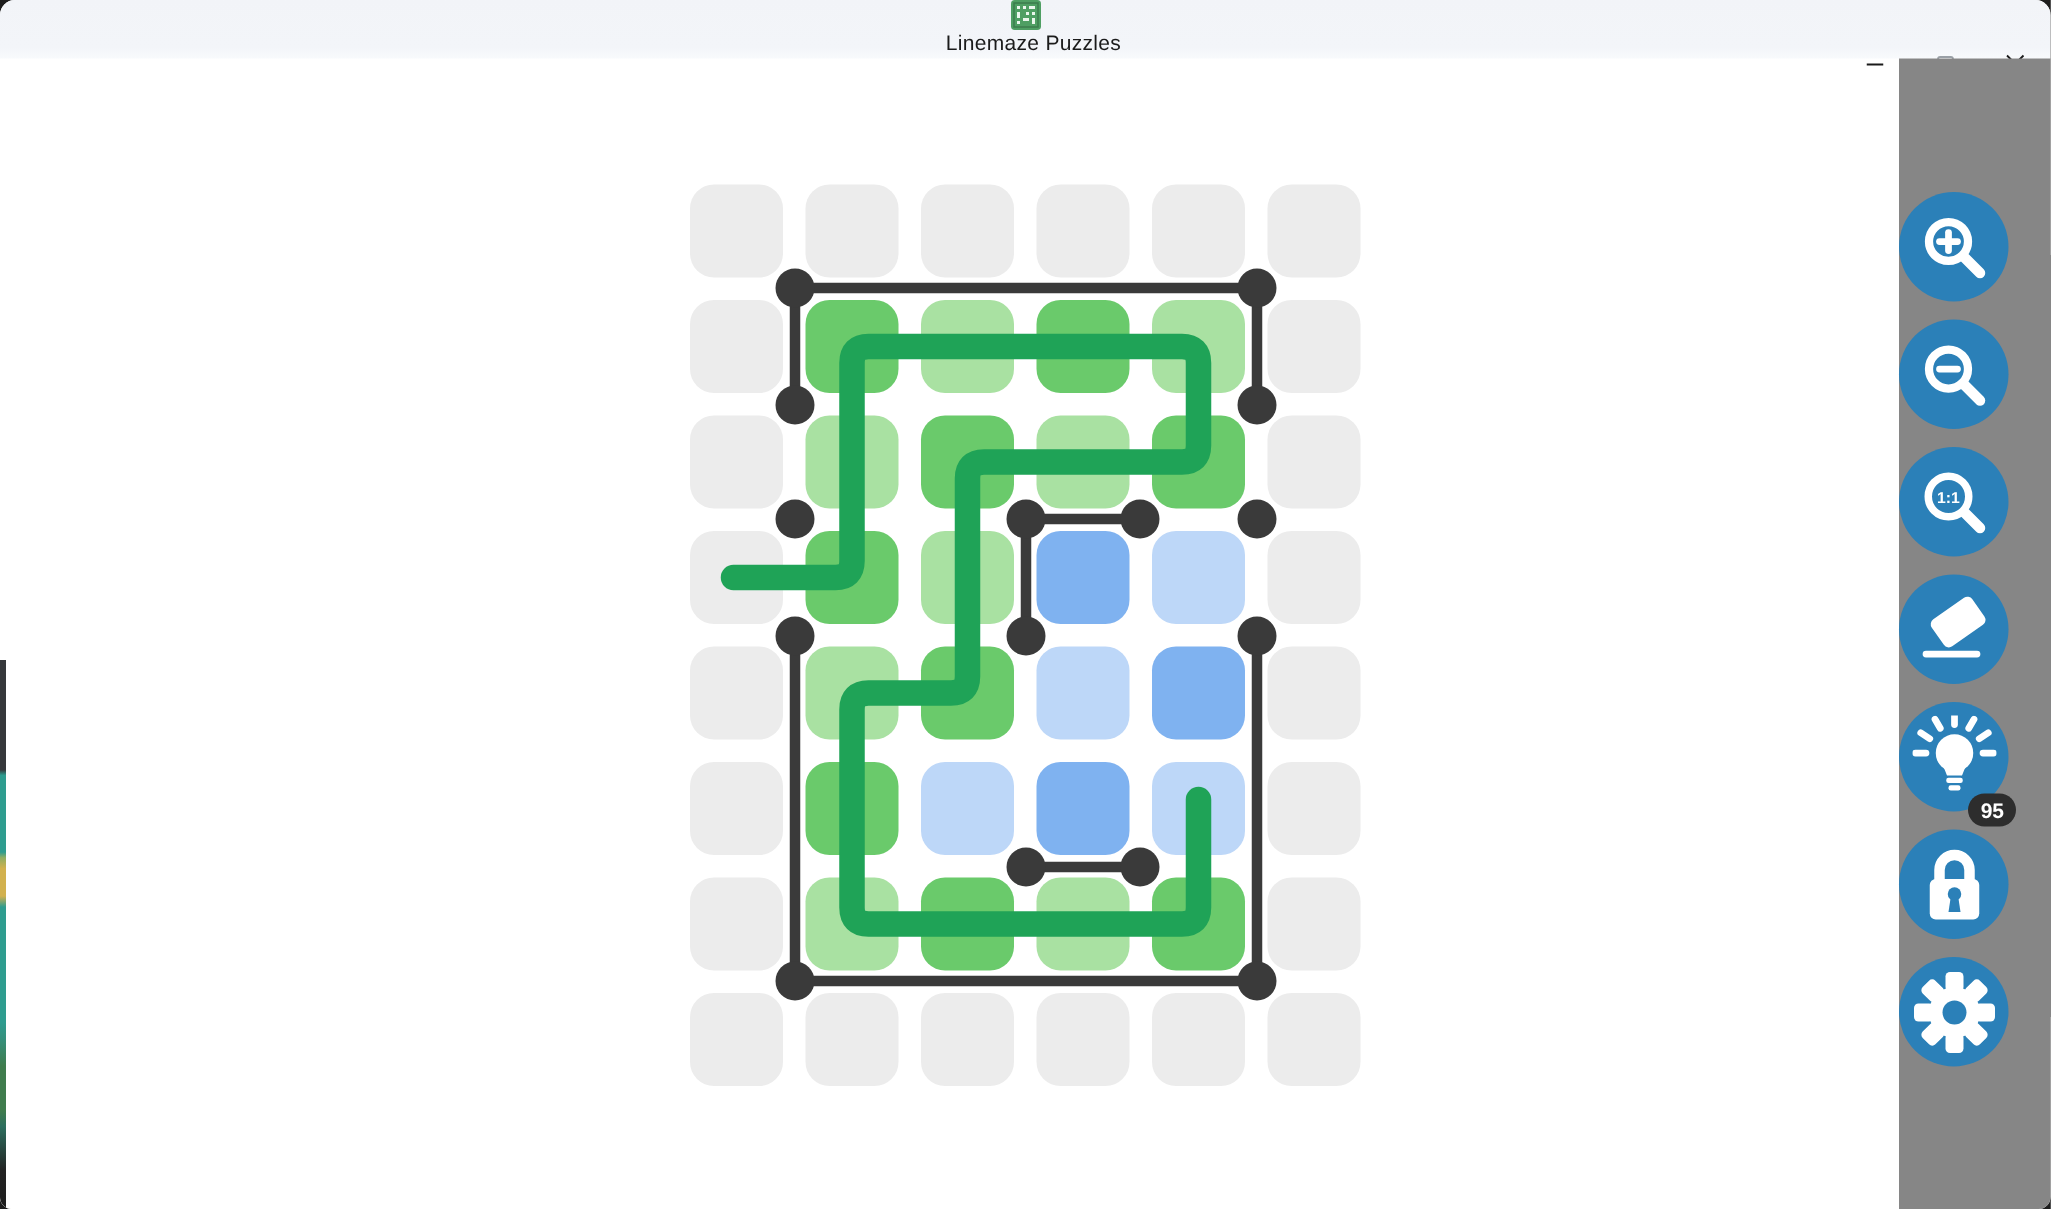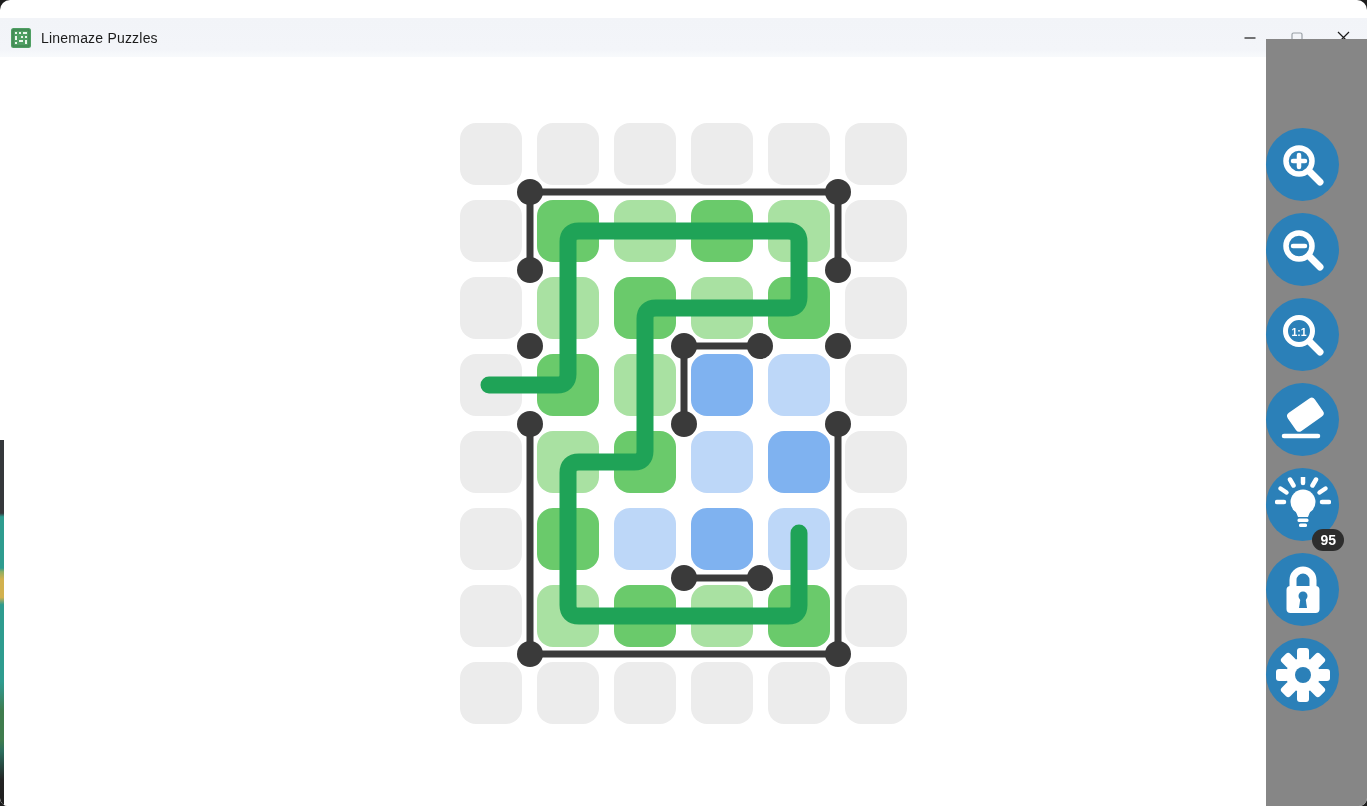--- a/index.html
+++ b/index.html
@@ -1,22 +1,22 @@
 <!DOCTYPE html>
 <html><head>
 <meta charset="utf-8">
 <style>
   html,body{margin:0;padding:0;background:#1d1d1d;width:1367px;height:806px;overflow:hidden;
             font-family:"Liberation Sans", sans-serif;}
   .window{position:absolute;left:0;top:0;width:1367px;height:806px;background:#ffffff;
           border-radius:10px 10px 8px 8px;overflow:hidden;}
   
-  .titlebar{position:absolute;left:0;top:18px;width:100%;height:39px;
+  .titlebar{position:absolute;left:0;top:0;width:100%;height:39px;
             background:linear-gradient(180deg,#f2f4f8 0%,#f3f5f9 80%,#f8fafc 100%);
-            display:flex;align-items:center;box-sizing:border-box;padding-left:11px;}
+            display:flex;align-items:center;box-sizing:border-box;padding-left:11px;flex-direction:column;}
   .app-icon{width:20px;height:20px;margin-right:10px;flex:0 0 auto;}
   .title-text{font-size:14px;color:#1b1b1b;letter-spacing:.2px;}
   .win-controls{margin-left:auto;display:flex;height:100%;}
   .win-btn{width:47px;height:100%;display:flex;align-items:center;justify-content:center;
            background:transparent;border:none;cursor:pointer;padding:0;}
   
   .content{position:absolute;left:0;top:39px;right:101px;bottom:0;background:#ffffff;}
   .puzzle-svg{position:absolute;left:0;top:0;}
   
   .desktop-edge{position:absolute;left:0;top:440px;width:4px;height:366px;z-index:6;

